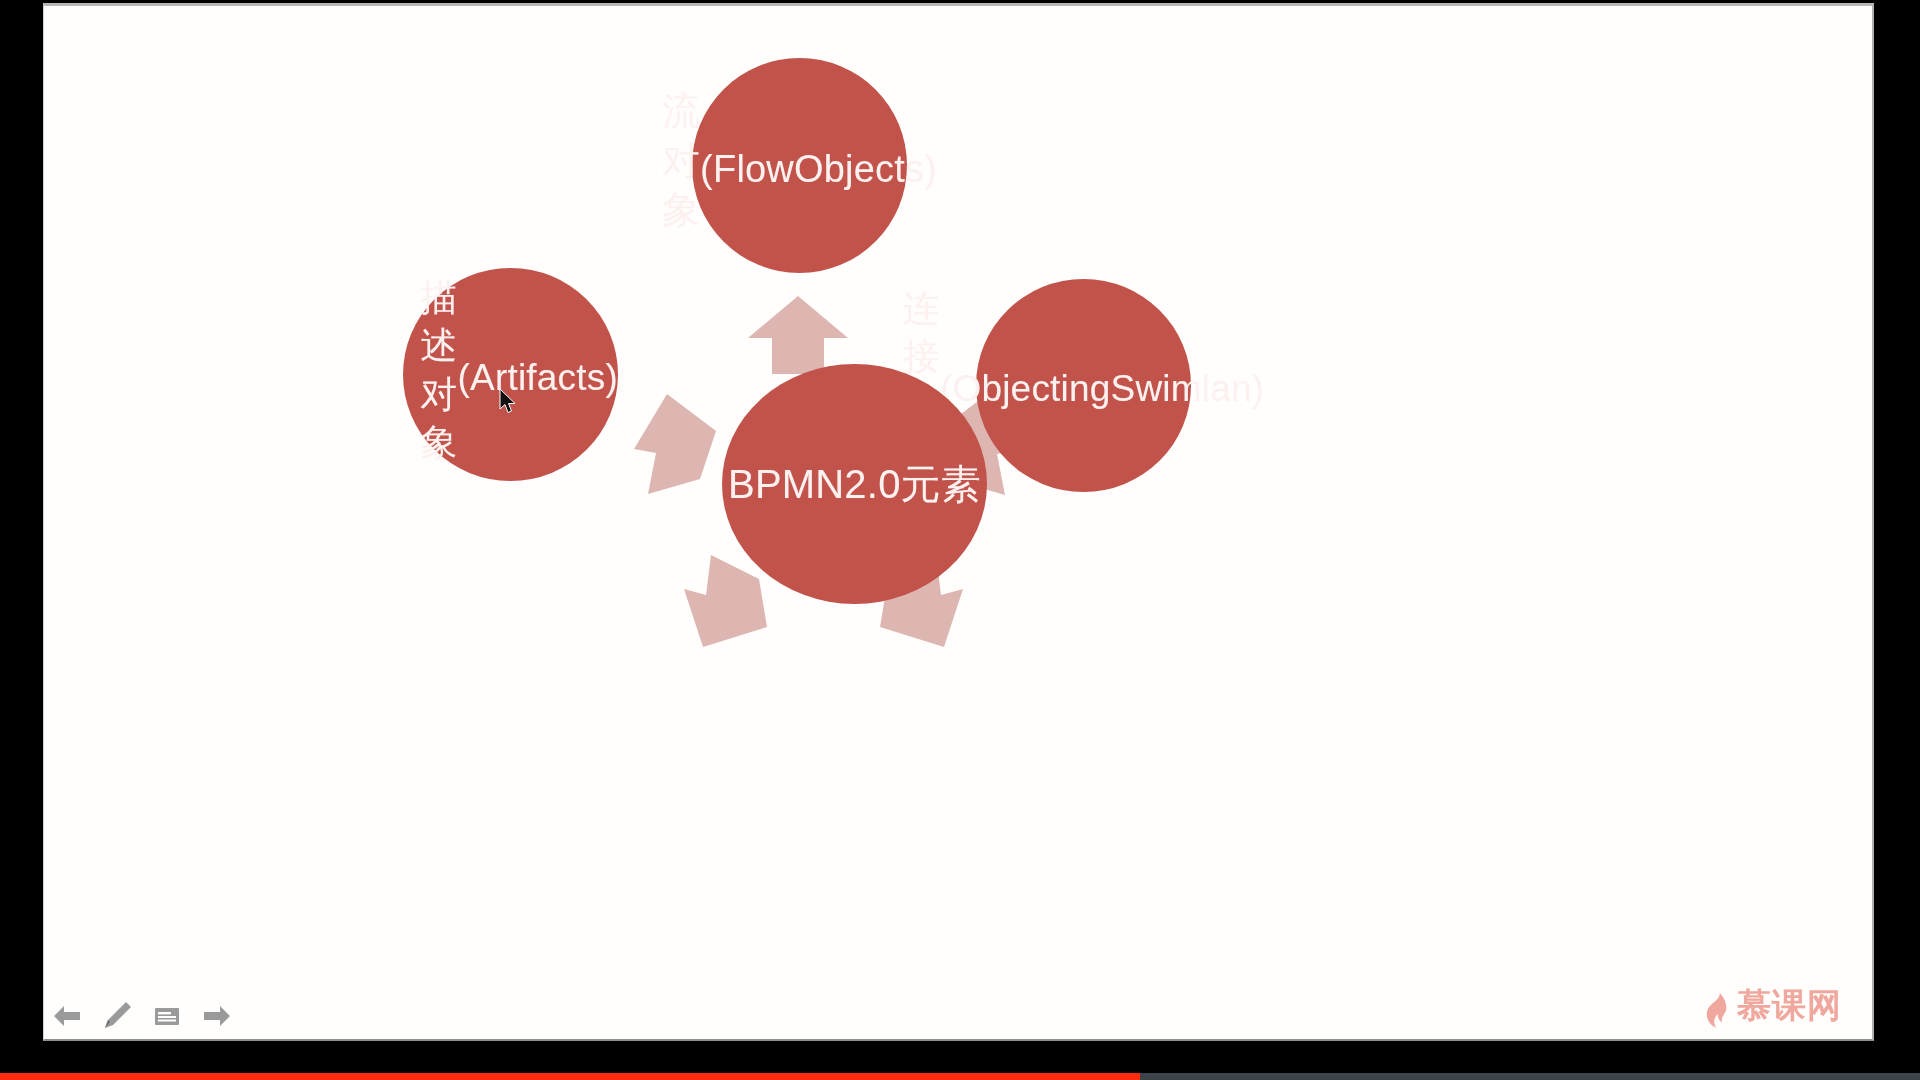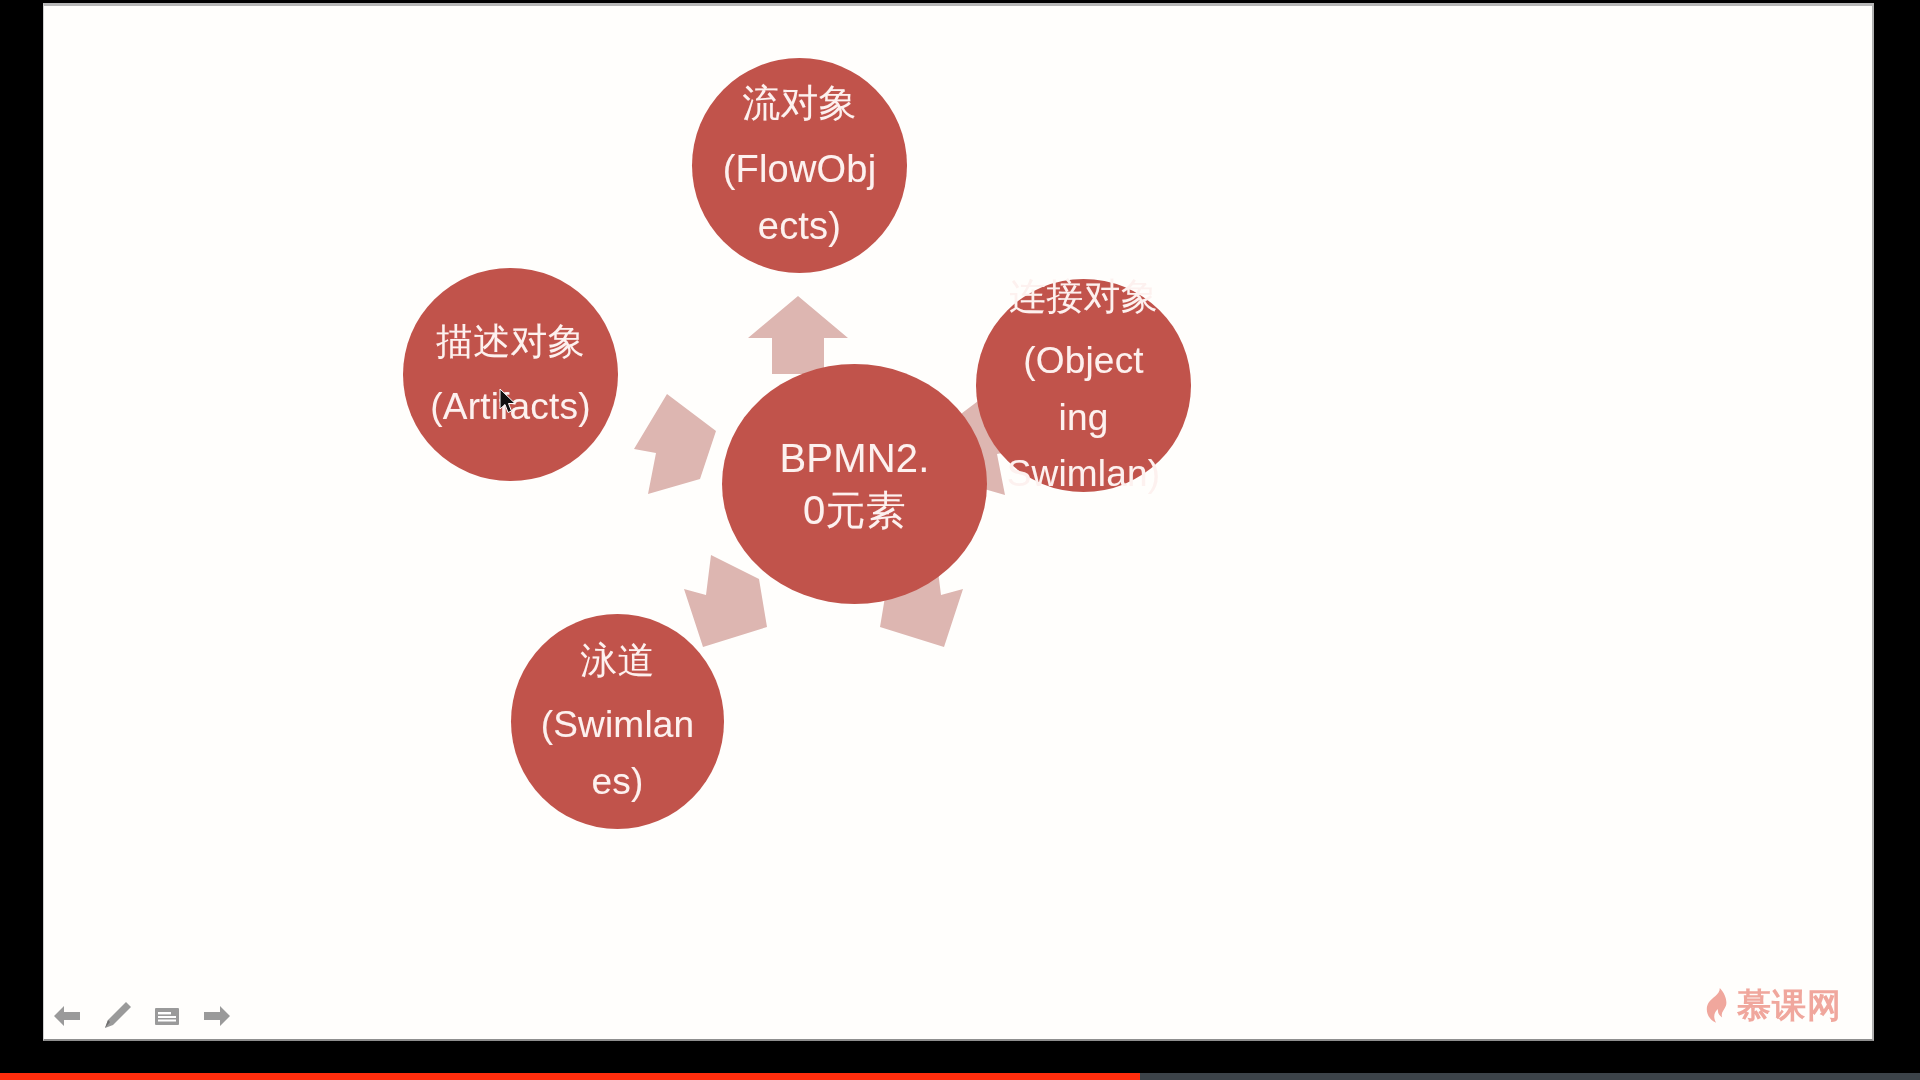--- a/index.html
+++ b/index.html
@@ -63,24 +63,24 @@
     height: 100%;
   }
 
   
   .node {
     position: absolute;
     border-radius: 50%;
     background: #c1534b;
     color: #fdf1ef;
     display: flex;
-    flex-direction: column;
+    flex-direction: row;
     align-items: center;
     justify-content: center;
-    text-align: left;
+    text-align: right;
     line-height: 1.30;
     box-sizing: border-box;
     letter-spacing: 0.2px;
     text-shadow: 0 0 1px rgba(255,255,255,0.25);
   }
   .node .cn { display: block; }
   .node .en { display: block; margin-top: 8px; }
 
   .node-center {
     left: 678px; top: 358px;
@@ -151,21 +151,21 @@
     justify-content: center;
     fill: #9a9a9a;
   }
 
   
   #watermark {
     position: absolute;
     right: 30px;
     bottom: 10px;
     display: flex;
-    align-items: center;
+    align-items: flex-end;
     gap: 4px;
   }
   #watermark .wm-text {
     font-size: 34px;
     font-weight: bold;
     color: #f0a79d;
     letter-spacing: 1px;
     font-family: "DejaVu Sans", "Liberation Sans", sans-serif;
   }
   #watermark .flame {
@@ -232,25 +232,20 @@
       </div>
 
       <div class="node node-connecting">
         <span class="cn">连接对象</span>
         <span class="en">(Object</span>
         <span class="en">ing</span>
         <span class="en">Swimlan)</span>
       </div>
 
 
-      <div class="node node-swimlanes">
-        <span class="cn">泳道</span>
-        <span class="en">(Swimlan</span>
-        <span class="en">es)</span>
-      </div>
 
       <div class="node node-artifacts">
         <span class="cn">描述对象</span>
         <span class="en">(Artifacts)</span>
       </div>
 
       <div class="node node-center">
         <span class="line">BPMN2.</span>
         <span class="line">0元素</span>
       </div>

